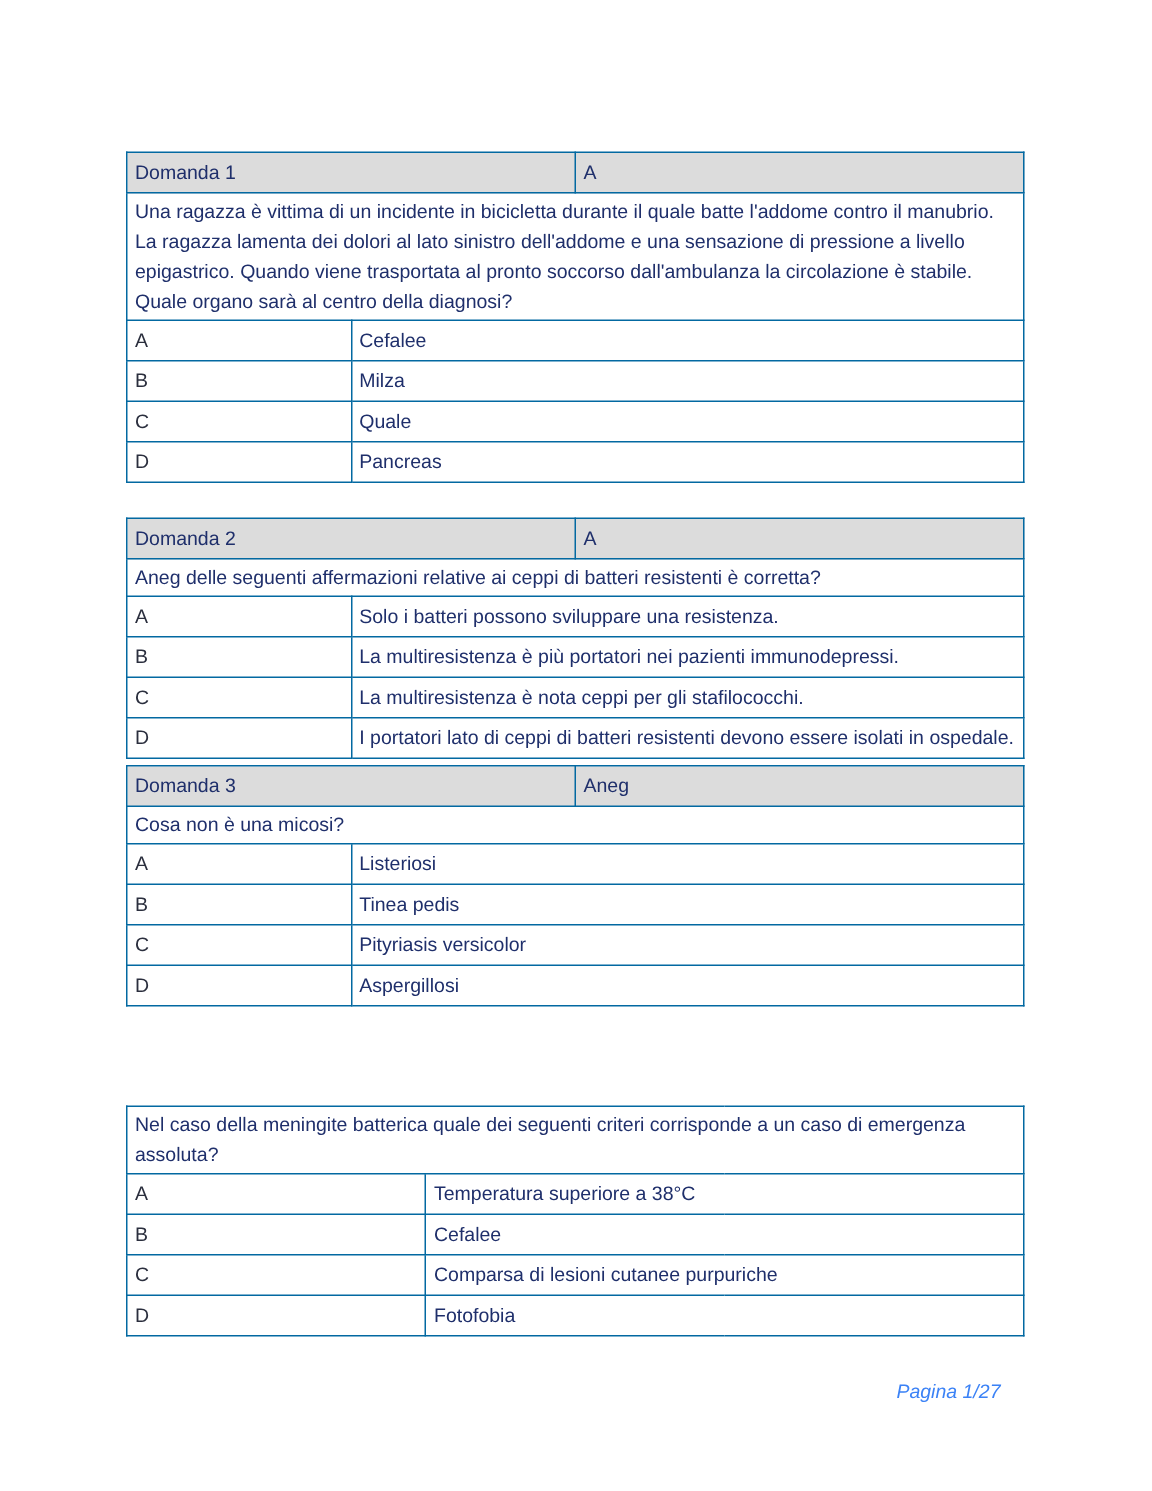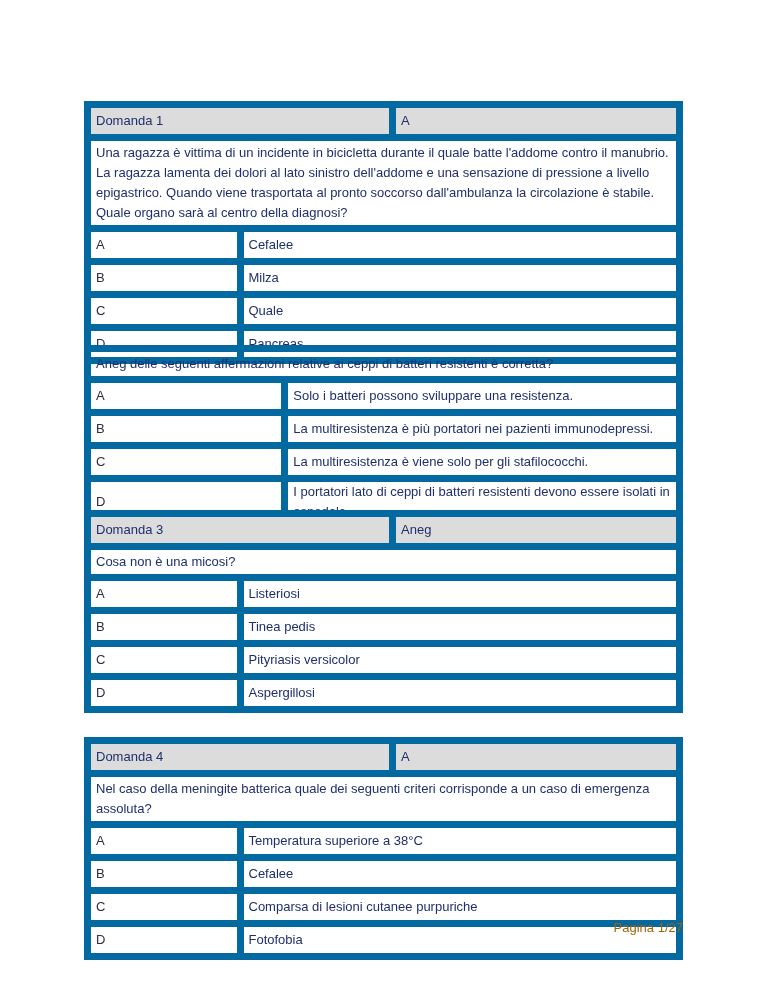--- a/index.html
+++ b/index.html
@@ -1,24 +1,24 @@
 <!DOCTYPE html>
 <html><head>
   <meta charset="utf-8">
   <style>
     html, body { margin: 0; padding: 0; background: #ffffff; }
     body { width: 768px; height: 994px; position: relative; overflow: hidden;
            font-family: "Liberation Sans", sans-serif; font-size: 13px; color: #1f2f6b; }
     .quiz { position: absolute; left: 84px; width: 599px; border-collapse: collapse; table-layout: fixed; }
-    .quiz td { border: 7px solid #0369a1; padding: 0 5px; vertical-align: middle; line-height: 20px; }
+    .quiz td { border: 1px solid #0369a1; padding: 0 5px; vertical-align: middle; line-height: 20px; }
     .quiz .hdr td { background: #dcdcdc; height: 26px; }
     .quiz .q td { padding: 2px 5px 2px 5px; }
     .quiz .opt td { height: 26px; }
     .quiz td.letter { width: 20px; color: #2b2f3e; }
-    .footer { position: absolute; right: 85px; top: 920px; color: #a16207; font-size: 13px; }
+    .footer { position: absolute; right: 101px; top: 920px; color: #3b82f6; font-size: 13px; font-style: italic; }
   </style>
 </head>
 <body>
 
 <table class="quiz" style="top:101px">
   <tbody>
       <tr class="hdr">
     <td colspan="2" style="width:288px">Domanda 1</td>
     <td>A</td>
   </tr>
@@ -39,34 +39,38 @@
       </tr>
   <tr class="opt">
         <td class="letter">D</td>
         <td colspan="2">Pancreas</td>
       </tr>
 </tbody>
   </table>
 
 <table class="quiz" style="top:345px">
   <tbody>
+      <tr class="hdr">
+    <td colspan="2" style="width:288px">Domanda 2</td>
+    <td>A</td>
+  </tr>
   <tr class="q">
         <td colspan="3">Aneg delle seguenti affermazioni relative ai ceppi di batteri resistenti è corretta?</td>
       </tr>
   <tr class="opt">
         <td class="letter">A</td>
         <td colspan="2">Solo i batteri possono sviluppare una resistenza.</td>
       </tr>
   <tr class="opt">
         <td class="letter">B</td>
         <td colspan="2">La multiresistenza è più portatori nei pazienti immunodepressi.</td>
       </tr>
   <tr class="opt">
         <td class="letter">C</td>
-        <td colspan="2">La multiresistenza è viene solo per gli stafilococchi.</td>
+        <td colspan="2">La multiresistenza è nota ceppi per gli stafilococchi.</td>
       </tr>
   <tr class="opt">
         <td class="letter">D</td>
         <td colspan="2">I portatori lato di ceppi di batteri resistenti devono essere isolati in ospedale.</td>
       </tr>
 </tbody>
   </table>
 
 <table class="quiz" style="top:510px">
   <tbody>
@@ -91,24 +95,20 @@
       </tr>
   <tr class="opt">
         <td class="letter">D</td>
         <td colspan="2">Aspergillosi</td>
       </tr>
 </tbody>
   </table>
 
 <table class="quiz" style="top:737px">
   <tbody>
-      <tr class="hdr">
-    <td colspan="2" style="width:288px">Domanda 4</td>
-    <td>A</td>
-  </tr>
   <tr class="q">
         <td colspan="3">Nel caso della meningite batterica quale dei seguenti criteri corrisponde a un caso di emergenza assoluta?</td>
       </tr>
   <tr class="opt">
         <td class="letter">A</td>
         <td colspan="2">Temperatura superiore a 38°C</td>
       </tr>
   <tr class="opt">
         <td class="letter">B</td>
         <td colspan="2">Cefalee</td>

